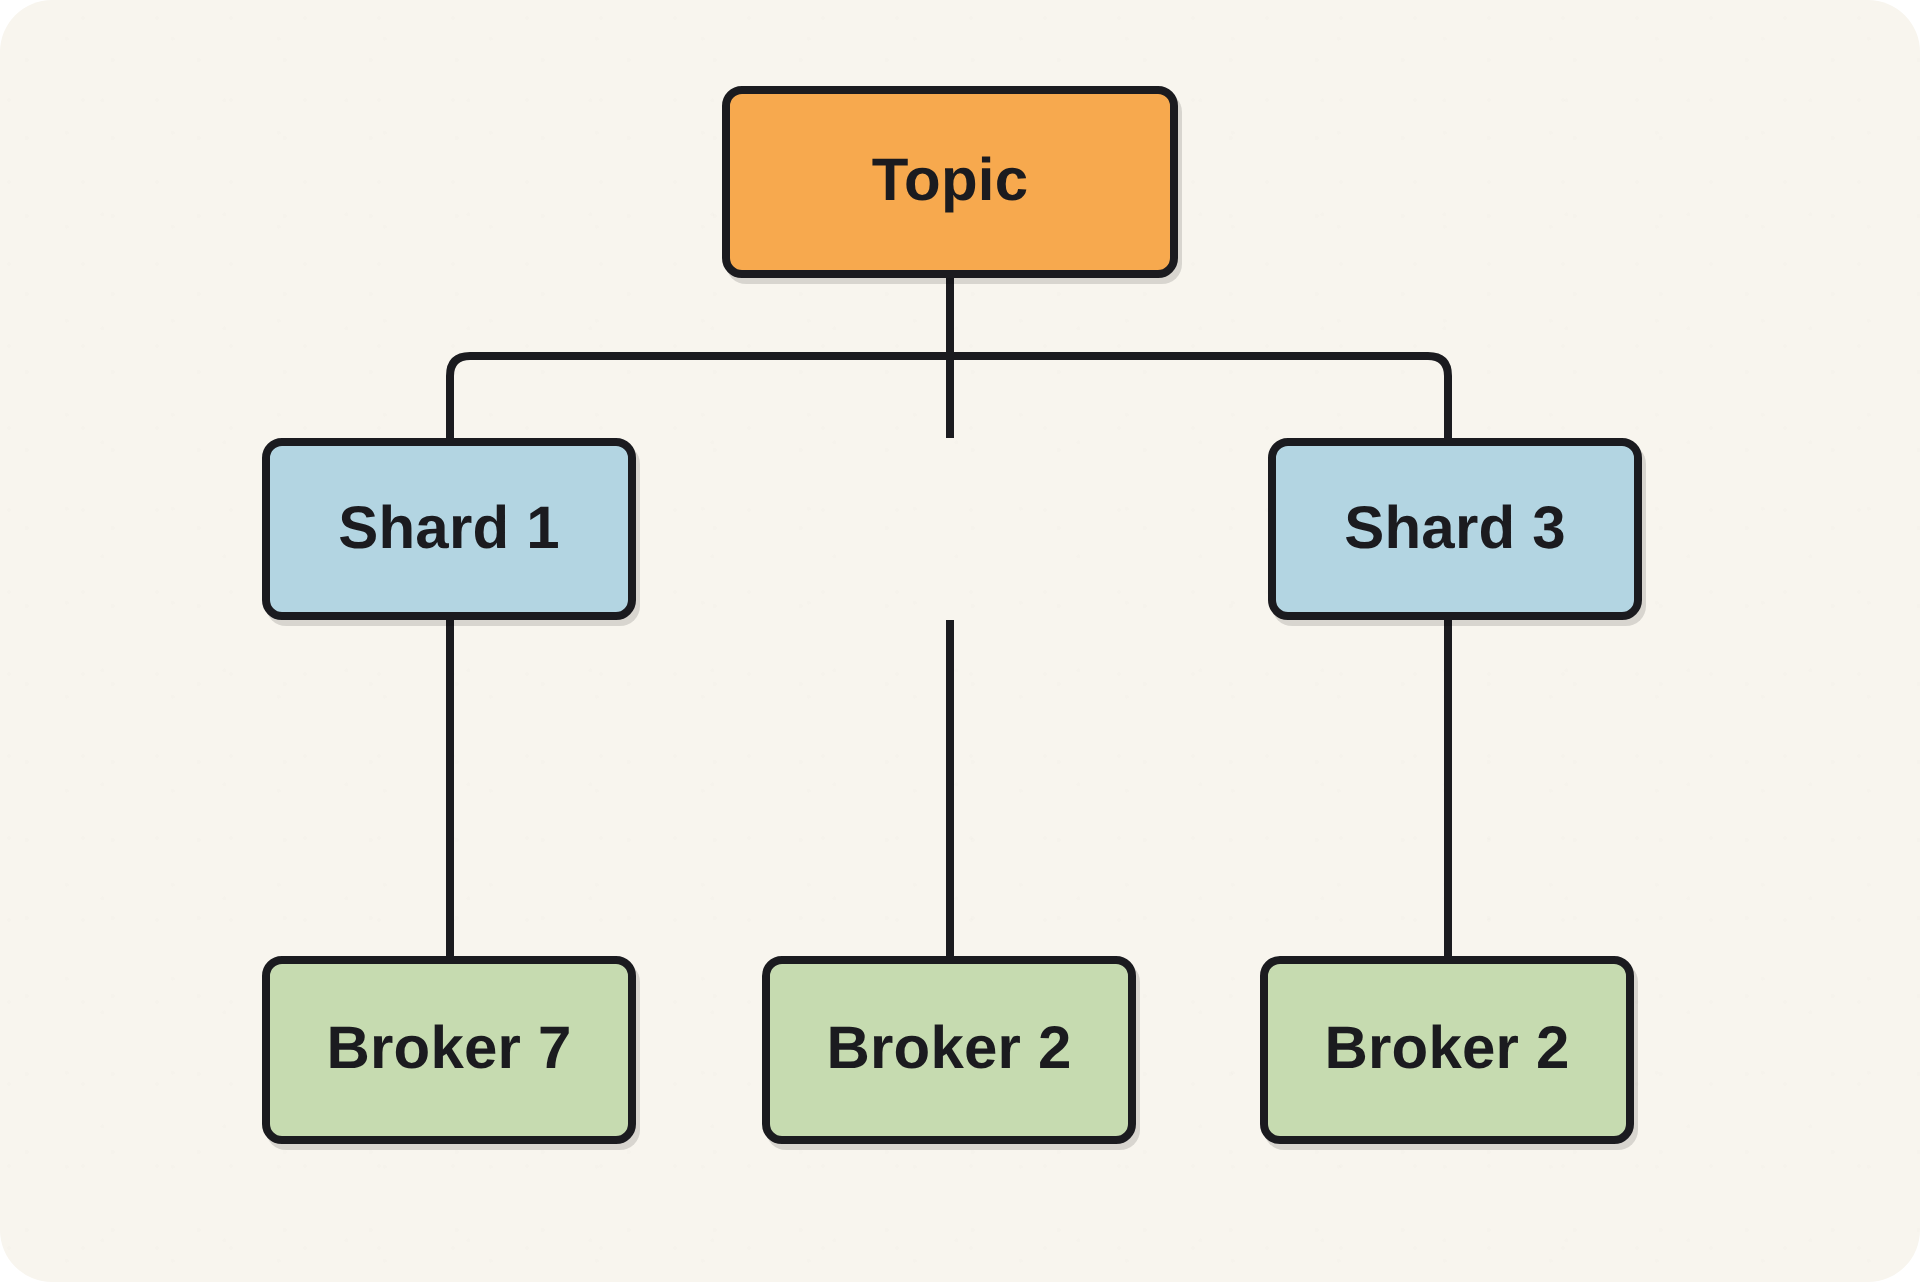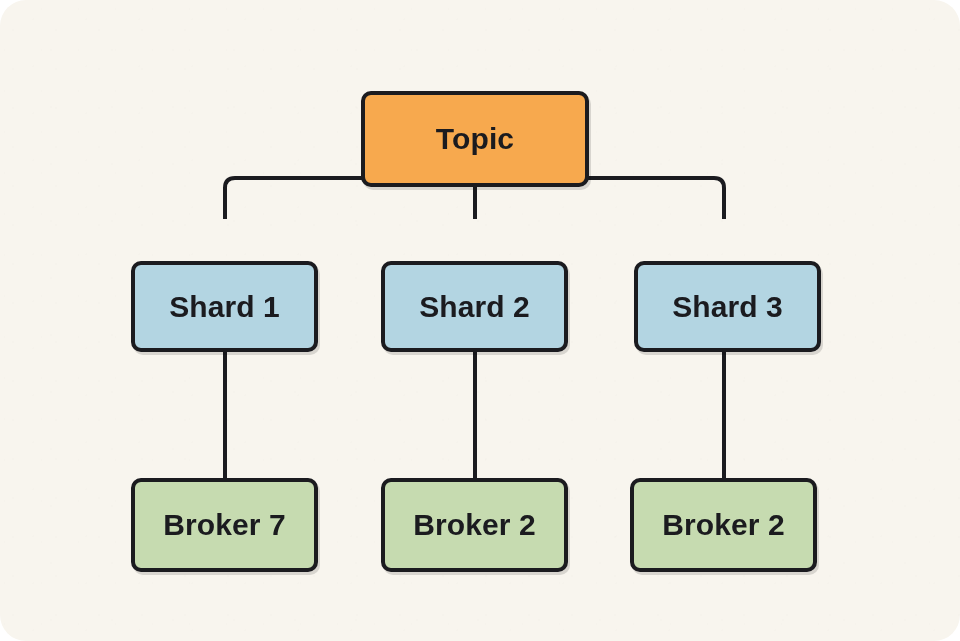--- a/index.html
+++ b/index.html
@@ -50,22 +50,22 @@
     display: flex;
     align-items: center;
     justify-content: center;
     color: #1b1b1f;
     font-size: 30px;
     font-weight: 600;
     letter-spacing: 0.1px;
     line-height: 1;
     box-shadow: 2px 3px 0 rgba(0,0,0,0.13);
   }
-  .node-topic  { background: #f7a94e; margin-top: 48px; }
-  .node-shard  { background: #b3d5e2; margin-top: 42px; }
+  .node-topic  { background: #f7a94e; }
+  .node-shard  { background: #b3d5e2; }
   .node-broker { background: #c6dbb0; }
   .node-label { pointer-events: none; }
 </style>
 </head>
 <body>
 
 <div id="canvas">
 
   <div id="grain"></div>
 
@@ -84,23 +84,20 @@
   </svg>
 
   <div class="node node-topic" style="left:361px; top:43px; width:228px; height:96px;">
     <span class="node-label">Topic</span>
   </div>
 
   <div class="node node-shard" style="left:131px; top:219px; width:187px; height:91px;">
     <span class="node-label">Shard 1</span>
   </div>
 
-  <div class="node node-shard" style="left:381px; top:219px; width:187px; height:91px;">
-    <span class="node-label">Shard 2</span>
-  </div>
 
   <div class="node node-shard" style="left:634px; top:219px; width:187px; height:91px;">
     <span class="node-label">Shard 3</span>
   </div>
 
   <div class="node node-broker" style="left:131px; top:478px; width:187px; height:94px;">
     <span class="node-label">Broker 7</span>
   </div>
 
   <div class="node node-broker" style="left:381px; top:478px; width:187px; height:94px;">

